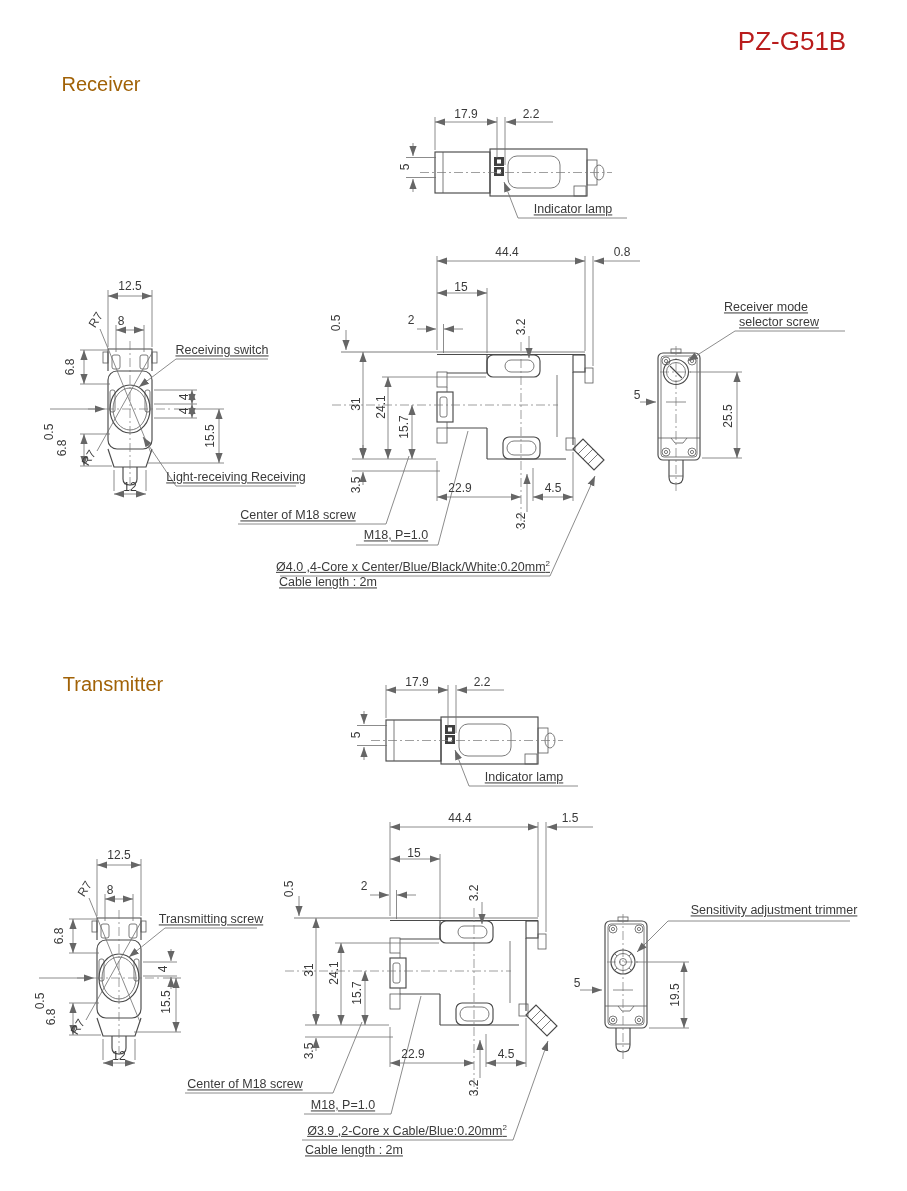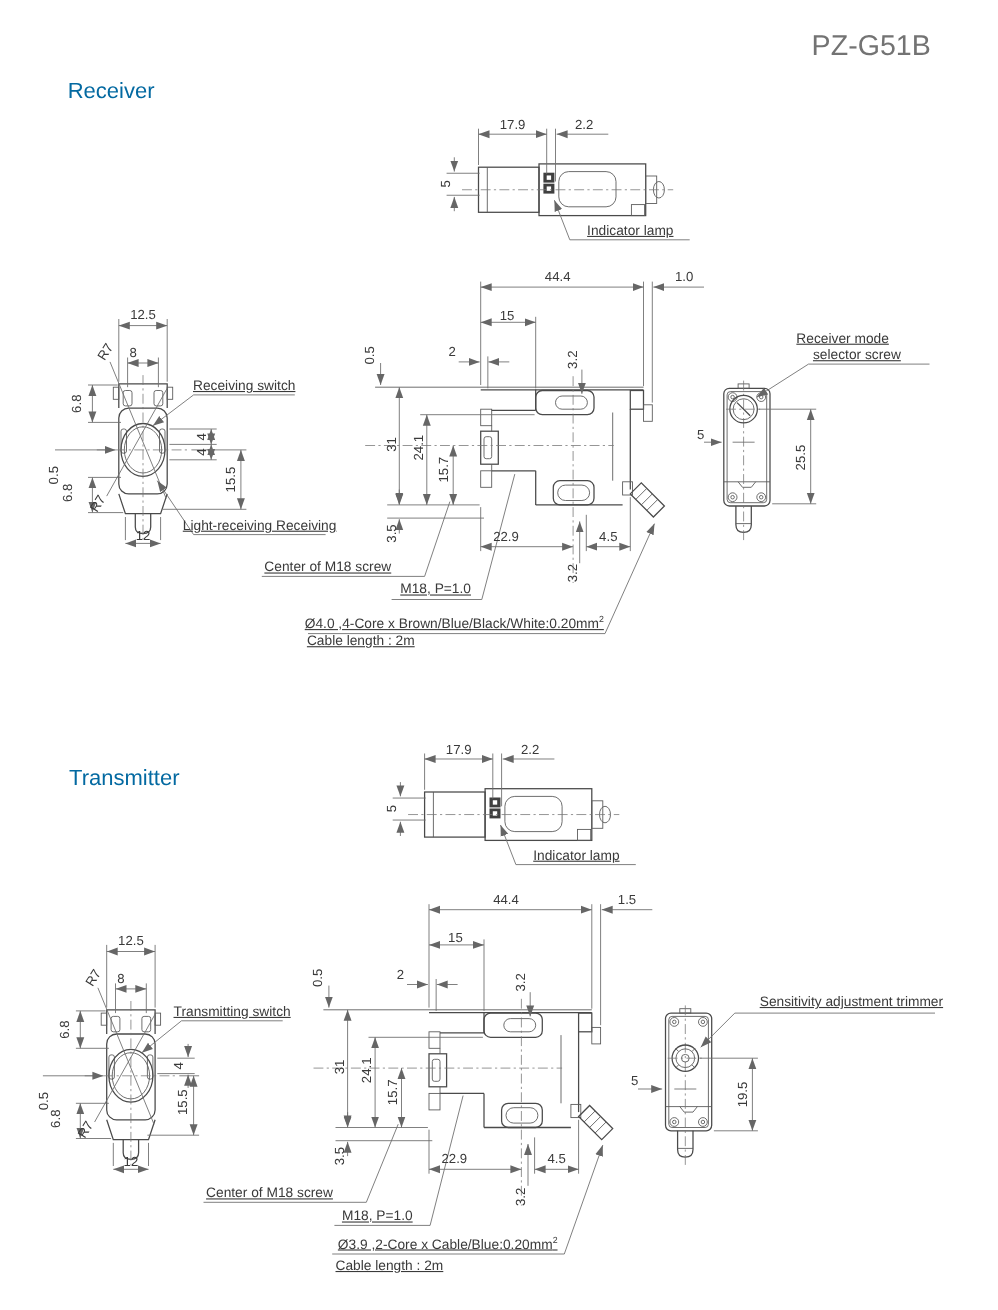--- a/index.html
+++ b/index.html
@@ -9,22 +9,22 @@
   .o{fill:none;stroke:#4a4a4a;stroke-width:1.15px;}
   .o2{fill:none;stroke:#5a5a5a;stroke-width:0.8px;}
   .d{fill:none;stroke:#6e6e6e;stroke-width:0.8px;}
   .c{fill:none;stroke:#777;stroke-width:0.7px;stroke-dasharray:9 3 2 3;}
   .f{fill:#3f3f3f;stroke:none;}
   .lbl{position:absolute;transform:translate(-50%,-50%);white-space:nowrap;
        font-size:12px;line-height:1.05;color:#3a3a3a;}
   .lbl.v{transform:translate(-50%,-50%) rotate(-90deg);}
   .lbl.r7{transform:translate(-50%,-50%) rotate(-58deg);}
   .lbl.s13{font-size:12.5px;text-decoration:underline;}
-  .lbl.h{font-size:20px;color:#0369a1;}
-  .lbl.ttl{font-size:26px;color:#737373;}
+  .lbl.h{font-size:20px;color:#a16207;}
+  .lbl.ttl{font-size:26px;color:#b91c1c;}
   sup{font-size:8px;}
 </style>
 </head>
 <body>
 
 <div id="page">
 
 <svg width="907" height="1191" viewBox="0 0 907 1191">
   <defs>
     <marker id="m" viewBox="0 0 10 10" refX="10" refY="5" markerWidth="10" markerHeight="10" orient="auto-start-reverse" markerUnits="userSpaceOnUse">
@@ -273,21 +273,21 @@
     <line class="d" x1="333" y1="1093" x2="362" y2="1022"></line>
     <line class="d" x1="304" y1="1114" x2="391" y2="1114"></line>
     <line class="d" x1="391" y1="1114" x2="421" y2="996"></line>
     <line class="d" x1="302" y1="1140" x2="513" y2="1140"></line>
     <line class="d" x1="513" y1="1140" x2="548" y2="1041" marker-end="url(#m)"></line>
   </g>
 </svg>
 
 <div class="lbl ttl" style="left:792px;top:42px">PZ-G51B</div>
 <div class="lbl h" style="left:101px;top:84px">Receiver</div>
-<div class="lbl h" style="left:113px;top:708px">Transmitter</div>
+<div class="lbl h" style="left:113px;top:684px">Transmitter</div>
 
 <div class="lbl" style="left:466px;top:114px">17.9</div>
 <div class="lbl" style="left:531px;top:114px">2.2</div>
 <div class="lbl v" style="left:405px;top:167px">5</div>
 <div class="lbl s13" style="left:573px;top:210px">Indicator lamp</div>
 
 <div class="lbl" style="left:130px;top:286px">12.5</div>
 <div class="lbl r7" style="left:96px;top:320px">R7</div>
 <div class="lbl" style="left:121px;top:321px">8</div>
 <div class="lbl s13" style="left:222px;top:351px">Receiving switch</div>
@@ -295,52 +295,52 @@
 <div class="lbl v" style="left:184px;top:397px">4</div>
 <div class="lbl v" style="left:184px;top:411px">4</div>
 <div class="lbl v" style="left:49px;top:432px">0.5</div>
 <div class="lbl v" style="left:210px;top:436px">15.5</div>
 <div class="lbl v" style="left:62px;top:448px">6.8</div>
 <div class="lbl r7" style="left:89px;top:458px">R7</div>
 <div class="lbl s13" style="left:236px;top:478px">Light-receiving Receiving</div>
 <div class="lbl" style="left:130px;top:487px">12</div>
 
 <div class="lbl" style="left:507px;top:252px">44.4</div>
-<div class="lbl" style="left:622px;top:252px">1.0</div>
+<div class="lbl" style="left:622px;top:252px">0.8</div>
 <div class="lbl" style="left:461px;top:287px">15</div>
 <div class="lbl" style="left:411px;top:320px">2</div>
 <div class="lbl v" style="left:336px;top:323px">0.5</div>
 <div class="lbl v" style="left:521px;top:327px">3.2</div>
 <div class="lbl v" style="left:356px;top:404px">31</div>
 <div class="lbl v" style="left:381px;top:407px">24.1</div>
 <div class="lbl v" style="left:404px;top:427px">15.7</div>
 <div class="lbl v" style="left:356px;top:485px">3.5</div>
 <div class="lbl" style="left:460px;top:488px">22.9</div>
 <div class="lbl" style="left:553px;top:488px">4.5</div>
 <div class="lbl v" style="left:521px;top:521px">3.2</div>
 
 <div class="lbl s13" style="left:766px;top:308px">Receiver mode</div>
 <div class="lbl s13" style="left:779px;top:323px">selector screw</div>
 <div class="lbl" style="left:637px;top:395px">5</div>
 <div class="lbl v" style="left:728px;top:416px">25.5</div>
 
 <div class="lbl s13" style="left:298px;top:516px">Center of M18 screw</div>
 <div class="lbl s13" style="left:396px;top:536px">M18, P=1.0</div>
-<div class="lbl s13" style="left:413px;top:567px"><span>Ø4.0 ,4-Core x Brown/Blue/Black/White:0.20mm</span><sup>2</sup></div>
+<div class="lbl s13" style="left:413px;top:567px"><span>Ø4.0 ,4-Core x Center/Blue/Black/White:0.20mm</span><sup>2</sup></div>
 <div class="lbl s13" style="left:328px;top:583px">Cable length : 2m</div>
 
 <div class="lbl" style="left:417px;top:682px">17.9</div>
 <div class="lbl" style="left:482px;top:682px">2.2</div>
 <div class="lbl v" style="left:356px;top:735px">5</div>
 <div class="lbl s13" style="left:524px;top:778px">Indicator lamp</div>
 
 <div class="lbl" style="left:119px;top:855px">12.5</div>
 <div class="lbl r7" style="left:85px;top:889px">R7</div>
 <div class="lbl" style="left:110px;top:890px">8</div>
-<div class="lbl s13" style="left:211px;top:920px">Transmitting switch</div>
+<div class="lbl s13" style="left:211px;top:920px">Transmitting screw</div>
 <div class="lbl v" style="left:59px;top:936px">6.8</div>
 <div class="lbl v" style="left:163px;top:969px">4</div>
 <div class="lbl v" style="left:40px;top:1001px">0.5</div>
 <div class="lbl v" style="left:166px;top:1002px">15.5</div>
 <div class="lbl v" style="left:51px;top:1017px">6.8</div>
 <div class="lbl r7" style="left:78px;top:1027px">R7</div>
 <div class="lbl" style="left:119px;top:1056px">12</div>
 
 <div class="lbl" style="left:460px;top:818px">44.4</div>
 <div class="lbl" style="left:570px;top:818px">1.5</div>

